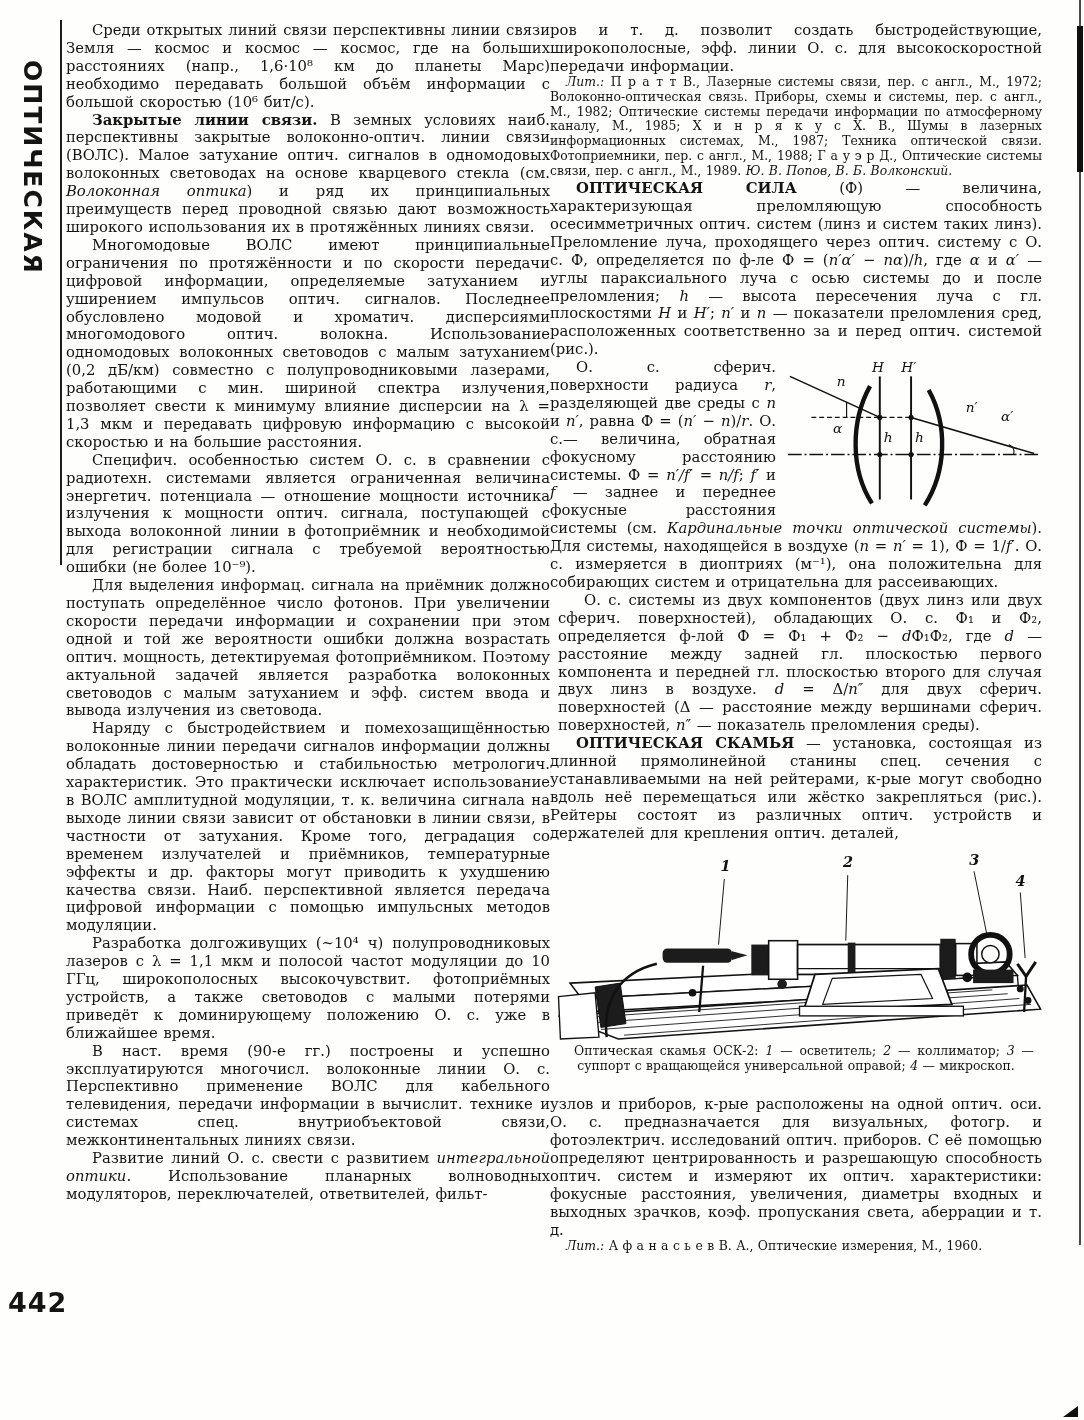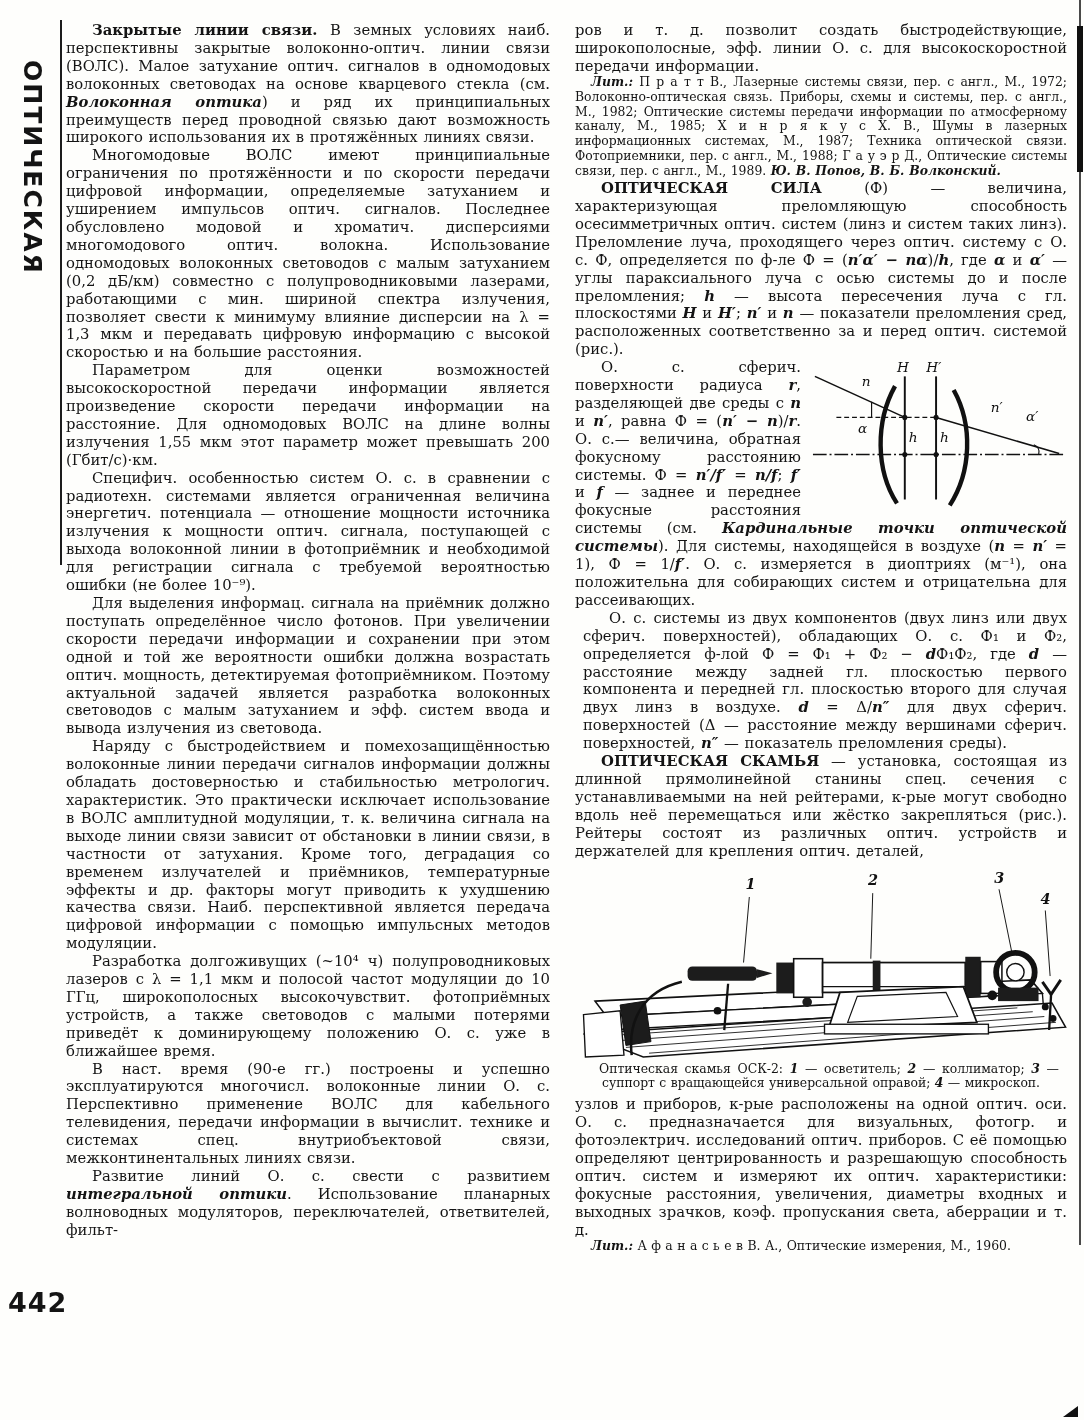--- a/index.html
+++ b/index.html
@@ -1,60 +1,60 @@
 <!DOCTYPE html>
 <html><head>
 <meta charset="utf-8">
 <style>
   html,body{margin:0;padding:0;background:#e8e8e4;}
   .page{position:relative;width:1084px;height:1420px;background:#fefefc;overflow:hidden;
         font-family:"DejaVu Serif", serif;color:#141414;}
   .col{position:absolute;top:21px;}
   .col-left{left:66px;width:484px;}
-  .col-right{left:575px;width:492px;}
+  .col-right{left:550px;width:492px;}
   p{margin:0;text-align:justify;font-size:14.8px;line-height:17.9px;text-indent:26px;
     word-spacing:1px;}
   p.noind{text-indent:0;}
   p.small{font-size:12.4px;line-height:14.9px;text-indent:16px;word-spacing:0.5px;}
   p.clr{clear:right;margin-left:8px;}
   span.b{font-weight:bold;}
-  span.i{font-style:italic;font-weight:bold;}
+  span.i{font-style:italic;}
   .sidebar{position:absolute;left:18px;top:60px;writing-mode:vertical-rl;text-orientation:sideways;
            font-family:"DejaVu Sans", sans-serif;font-weight:bold;font-size:25px;letter-spacing:2px;}
   .pagenum{position:absolute;left:8px;top:1266px;font-family:"DejaVu Sans", sans-serif;
            font-weight:bold;font-size:27px;letter-spacing:1px;margin-top:21px;}
   .rule-left{position:absolute;left:60px;top:20px;width:2px;height:545px;background:#1c1c1c;}
   .edge-line{position:absolute;right:3px;top:0;width:2px;height:1245px;background:#4a4a4a;}
   .edge-bar{position:absolutel;}
   .edge-bar{position:absolute;right:1px;top:26px;width:6px;height:146px;background:#101010;}
   .corner-mark{position:absolute;right:6px;top:1406px;width:15px;height:11px;background:#101010;
                clip-path:polygon(100% 0,100% 100%,0 100%);}
   .fig-lens{float:right;width:256px;height:150px;margin:2px 0 6px 10px;}
   .fig-bench{display:block;width:500px;height:188px;margin:10px auto 2px auto;}
-  .caption{width:476px;margin:4px auto 4px auto;text-align:justify;text-align-last:center;}
+  .caption{width:476px;margin:4px auto 22px auto;text-align:justify;text-align-last:center;}
   svg text{font-family:"DejaVu Serif", serif;font-style:italic;fill:#111;}
   svg .lbl{font-size:14px;}
   svg .num{font-size:15px;font-weight:bold;}
 </style>
 </head>
 <body>
 
 <div class="page">
 
   <div class="sidebar">ОПТИЧЕСКАЯ</div>
   <div class="pagenum">442</div>
   <div class="rule-left"></div>
   <div class="edge-line"></div>
   <div class="edge-bar"></div>
   <div class="corner-mark"></div>
 
   <div class="col col-left">
+    <p><span>Среди открытых линий связи перспективны линии связи Земля — космос и космос — космос, где на больших расстояниях (напр., 1,6·10⁸ км до планеты Марс) необходимо передавать большой объём информации с большой скоростью (10⁶ бит/с).</span></p>
     <p><span class="b">Закрытые линии связи.</span><span> В земных условиях наиб. перспективны закрытые волоконно-оптич. линии связи (ВОЛС). Малое затухание оптич. сигналов в одномодовых волоконных световодах на основе кварцевого стекла (см. </span><span class="i">Волоконная оптика</span><span>) и ряд их принципиальных преимуществ перед проводной связью дают возможность широкого использования их в протяжённых линиях связи.</span></p>
     <p><span>Многомодовые ВОЛС имеют принципиальные ограничения по протяжённости и по скорости передачи цифровой информации, определяемые затуханием и уширением импульсов оптич. сигналов. Последнее обусловлено модовой и хроматич. дисперсиями многомодового оптич. волокна. Использование одномодовых волоконных световодов с малым затуханием (0,2 дБ/км) совместно с полупроводниковыми лазерами, работающими с мин. шириной спектра излучения, позволяет свести к минимуму влияние дисперсии на λ = 1,3 мкм и передавать цифровую информацию с высокой скоростью и на большие расстояния.</span></p>
-    <p><span>Параметром для оценки возможностей высокоскоростной передачи информации является произведение скорости передачи информации на расстояние. Для одномодовых ВОЛС на длине волны излучения 1,55 мкм этот параметр может превышать 200 (Гбит/с)·км.</span></p>
     <p><span>Специфич. особенностью систем О. с. в сравнении с радиотехн. системами является ограниченная величина энергетич. потенциала — отношение мощности источника излучения к мощности оптич. сигнала, поступающей с выхода волоконной линии в фотоприёмник и необходимой для регистрации сигнала с требуемой вероятностью ошибки (не более 10⁻⁹).</span></p>
     <p><span>Для выделения информац. сигнала на приёмник должно поступать определённое число фотонов. При увеличении скорости передачи информации и сохранении при этом одной и той же вероятности ошибки должна возрастать оптич. мощность, детектируемая фотоприёмником. Поэтому актуальной задачей является разработка волоконных световодов с малым затуханием и эфф. систем ввода и вывода излучения из световода.</span></p>
     <p><span>Наряду с быстродействием и помехозащищённостью волоконные линии передачи сигналов информации должны обладать достоверностью и стабильностью метрологич. характеристик. Это практически исключает использование в ВОЛС амплитудной модуляции, т. к. величина сигнала на выходе линии связи зависит от обстановки в линии связи, в частности от затухания. Кроме того, деградация со временем излучателей и приёмников, температурные эффекты и др. факторы могут приводить к ухудшению качества связи. Наиб. перспективной является передача цифровой информации с помощью импульсных методов модуляции.</span></p>
     <p><span>Разработка долгоживущих (~10⁴ ч) полупроводниковых лазеров с λ = 1,1 мкм и полосой частот модуляции до 10 ГГц, широкополосных высокочувствит. фотоприёмных устройств, а также световодов с малыми потерями приведёт к доминирующему положению О. с. уже в ближайшее время.</span></p>
     <p><span>В наст. время (90-е гг.) построены и успешно эксплуатируются многочисл. волоконные линии О. с. Перспективно применение ВОЛС для кабельного телевидения, передачи информации в вычислит. технике и системах спец. внутриобъектовой связи, межконтинентальных линиях связи.</span></p>
     <p><span>Развитие линий О. с. свести с развитием </span><span class="i">интегральной оптики</span><span>. Использование планарных волноводных модуляторов, переключателей, ответвителей, фильт-</span></p>
   </div>
 
   <div class="col col-right">
     <p class="noind"><span>ров и т. д. позволит создать быстродействующие, широкополосные, эфф. линии О. с. для высокоскоростной передачи информации.</span></p>

